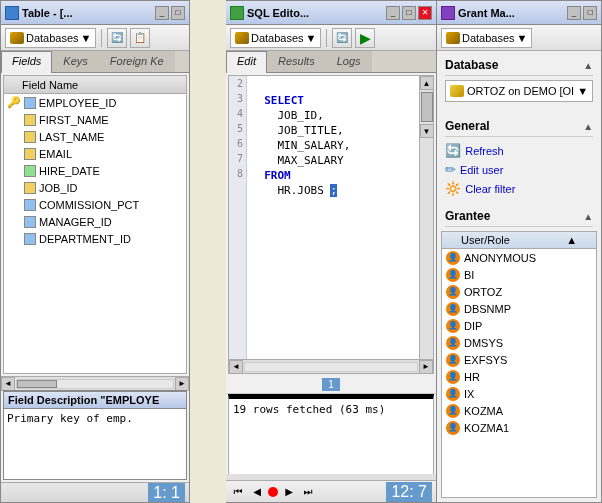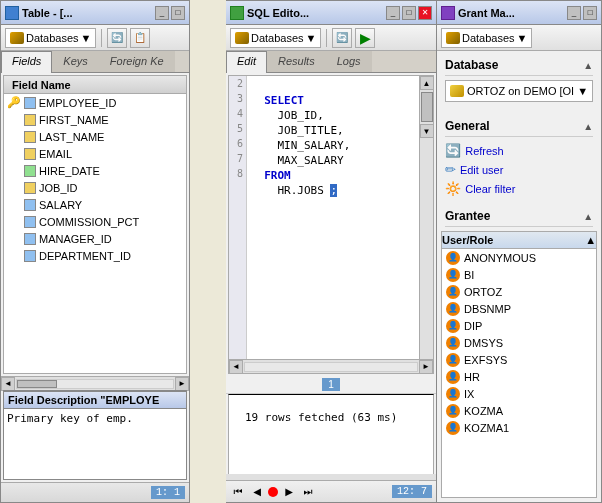--- a/index.html
+++ b/index.html
@@ -33,21 +33,21 @@
     .tab.inactive { background: #c8c4bc; color: #444; }
 
     
     .content { flex: 1; overflow: hidden; display: flex; flex-direction: column; }
     .field-list { flex: 1; overflow-y: auto; overflow-x: hidden; background: white; border: 1px solid #aaa; margin: 2px; }
     .field-item { display: flex; align-items: center; padding: 1px 3px; gap: 3px; cursor: pointer; height: 17px; }
     .key-icon { color: #f0c010; font-size: 11px; }
     .field-name { font-size: 11px; color: #000; }
 
     
-    .col-header { background: linear-gradient(to bottom, #e8e8e8, #d0d0d0); border-bottom: 1px solid #aaa; padding: 2px 8px; font-size: 11px; font-weight: bold; height: 18px; display: flex; align-items: center; }
+    .col-header { background: linear-gradient(to bottom, #e8e8e8, #d0d0d0); border-bottom: 1px solid #aaa; padding: 2px 18px; font-size: 11px; font-weight: normal; height: 18px; display: flex; align-items: center; }
 
     
     .type-sq { width: 12px; height: 12px; border: 1px solid #888; display: inline-block; }
     .type-num { background: #90c0f0; }
     .type-str { background: #f0d060; }
     .type-date { background: #90e090; }
 
     
     .desc-box { height: 90px; border-top: 1px solid #888; display: flex; flex-direction: column; margin: 0 2px 2px 2px; }
     .desc-header { background: linear-gradient(to bottom, #dce4f5, #b8c8e8); padding: 2px 4px; font-size: 11px; font-weight: bold; border: 1px solid #888; border-bottom: none; }
@@ -60,48 +60,48 @@
     .sql-editor { flex: 1; background: white; border: 1px solid #aaa; margin: 2px; overflow: hidden; display: flex; flex-direction: column; }
     .sql-content { flex: 1; display: flex; overflow: hidden; }
     .line-numbers { width: 18px; background: #e8e8f0; border-right: 1px solid #ccc; padding: 2px 0; }
     .line-num { height: 15px; text-align: right; padding-right: 3px; font-size: 10px; color: #888; font-family: monospace; }
     .sql-text { flex: 1; padding: 2px 4px; font-family: monospace; font-size: 11px; line-height: 15px; white-space: pre; }
     .kw { color: #0000cc; font-weight: bold; }
     .ident { color: #000000; }
     .sql-cursor { background: #316ac5; color: white; }
 
     
-    .results-box { height: 80px; border-top: 1px solid #000000; margin: 0 2px 0 2px; background: white; border-left: 1px solid #aaa; border-right: 1px solid #aaa; padding: 16px; font-family: monospace; font-size: 11px; overflow: hidden; }
+    .results-box { height: 80px; border-top: 5px solid #000000; margin: 0 2px 0 2px; background: white; border-left: 1px solid #aaa; border-right: 1px solid #aaa; padding: 4px; font-family: monospace; font-size: 11px; overflow: hidden; }
 
     
     .hscroll { height: 14px; background: #e0e0e0; border-top: 1px solid #aaa; display: flex; align-items: center; }
 
     
     .page-indicator { background: #6699cc; color: white; padding: 1px 6px; font-size: 10px; cursor: pointer; }
     .play-btn { color: green; font-size: 14px; }
 
     
     .right-section { padding: 4px 8px; }
     .section-header { display: flex; justify-content: space-between; align-items: center; padding: 3px 0; border-bottom: 1px solid #ccc; margin-bottom: 4px; }
     .section-title { font-size: 12px; font-weight: bold; color: #000; }
     .section-arrow { font-size: 10px; color: #555; }
     .db-dropdown { display: flex; align-items: center; background: white; border: 1px solid #aaa; height: 22px; width: 100%; padding: 0 4px; font-size: 11px; gap: 3px; cursor: pointer; margin-bottom: 6px; }
     .action-link { display: flex; align-items: center; gap: 4px; padding: 2px 0; font-size: 11px; color: #0000cc; cursor: pointer; text-decoration: none; }
-    .grantee-col-header { background: linear-gradient(to bottom, #e0e8f0, #c8d8ec); padding: 2px 0; font-size: 11px; font-weight: bold; border-bottom: 1px solid #aaa; display: flex; align-items: center; justify-content: space-between; }
+    .grantee-col-header { background: linear-gradient(to bottom, #e0e8f0, #c8d8ec); padding: 2px 19px; font-size: 11px; font-weight: normal; border-bottom: 1px solid #aaa; display: flex; align-items: center; justify-content: space-between; }
     .grantee-item { display: flex; align-items: center; padding: 1px 4px; gap: 4px; height: 17px; cursor: pointer; }
     .user-icon { width: 14px; height: 14px; background: #f08000; border-radius: 7px; display: flex; align-items: center; justify-content: center; color: white; font-size: 8px; }
 
     .vscroll { width: 14px; background: #e0e0e0; border-left: 1px solid #aaa; display: flex; flex-direction: column; align-items: center; }
     .vscroll-btn { width: 14px; height: 14px; background: #d0d0d0; border: 1px solid #aaa; display: flex; align-items: center; justify-content: center; font-size: 8px; cursor: pointer; }
     .vscroll-thumb { width: 12px; height: 30px; background: #c0c0c0; border: 1px solid #888; margin: 2px 0; }
 
     .bottom-toolbar { height: 22px; background: linear-gradient(to bottom, #f0f0f0, #e0e0e0); border-top: 1px solid #aaa; display: flex; align-items: center; padding: 0 4px; gap: 3px; }
     .bottom-btn { width: 16px; height: 16px; display: flex; align-items: center; justify-content: center; cursor: pointer; font-size: 10px; }
     .rec-indicator { width: 10px; height: 10px; background: red; border-radius: 50%; display: inline-block; }
-    .status-num { background: #6699cc; color: white; padding: 1px 5px; font-size: 10px; min-width: 25px; text-align: center; font-family: Liberation Mono, monospace; }
+    .status-num { background: #6699cc; color: white; padding: 1px 5px; font-size: 16px; min-width: 25px; text-align: center; }
 
     .panel-divider { width: 4px; background: linear-gradient(to right, #c0c0c0, #e0e0e0, #c0c0c0); cursor: ew-resize; }
   </style>
 </head>
 <body>
 
 <div class="panel panel-left">
 
   <div class="titlebar">
     <div class="titlebar-title">
@@ -157,25 +157,20 @@
       </div>
       <div class="field-item">
         <span style="width:14px"></span>
         <span class="type-sq type-date"></span>
         <span class="field-name">HIRE_DATE</span>
       </div>
       <div class="field-item">
         <span style="width:14px"></span>
         <span class="type-sq type-str"></span>
         <span class="field-name">JOB_ID</span>
-      </div>
-      <div class="field-item">
-        <span style="width:14px"></span>
-        <span class="type-sq type-num"></span>
-        <span class="field-name">SALARY</span>
       </div>
       <div class="field-item">
         <span style="width:14px"></span>
         <span class="type-sq type-num"></span>
         <span class="field-name">COMMISSION_PCT</span>
       </div>
       <div class="field-item">
         <span style="width:14px"></span>
         <span class="type-sq type-num"></span>
         <span class="field-name">MANAGER_ID</span>

